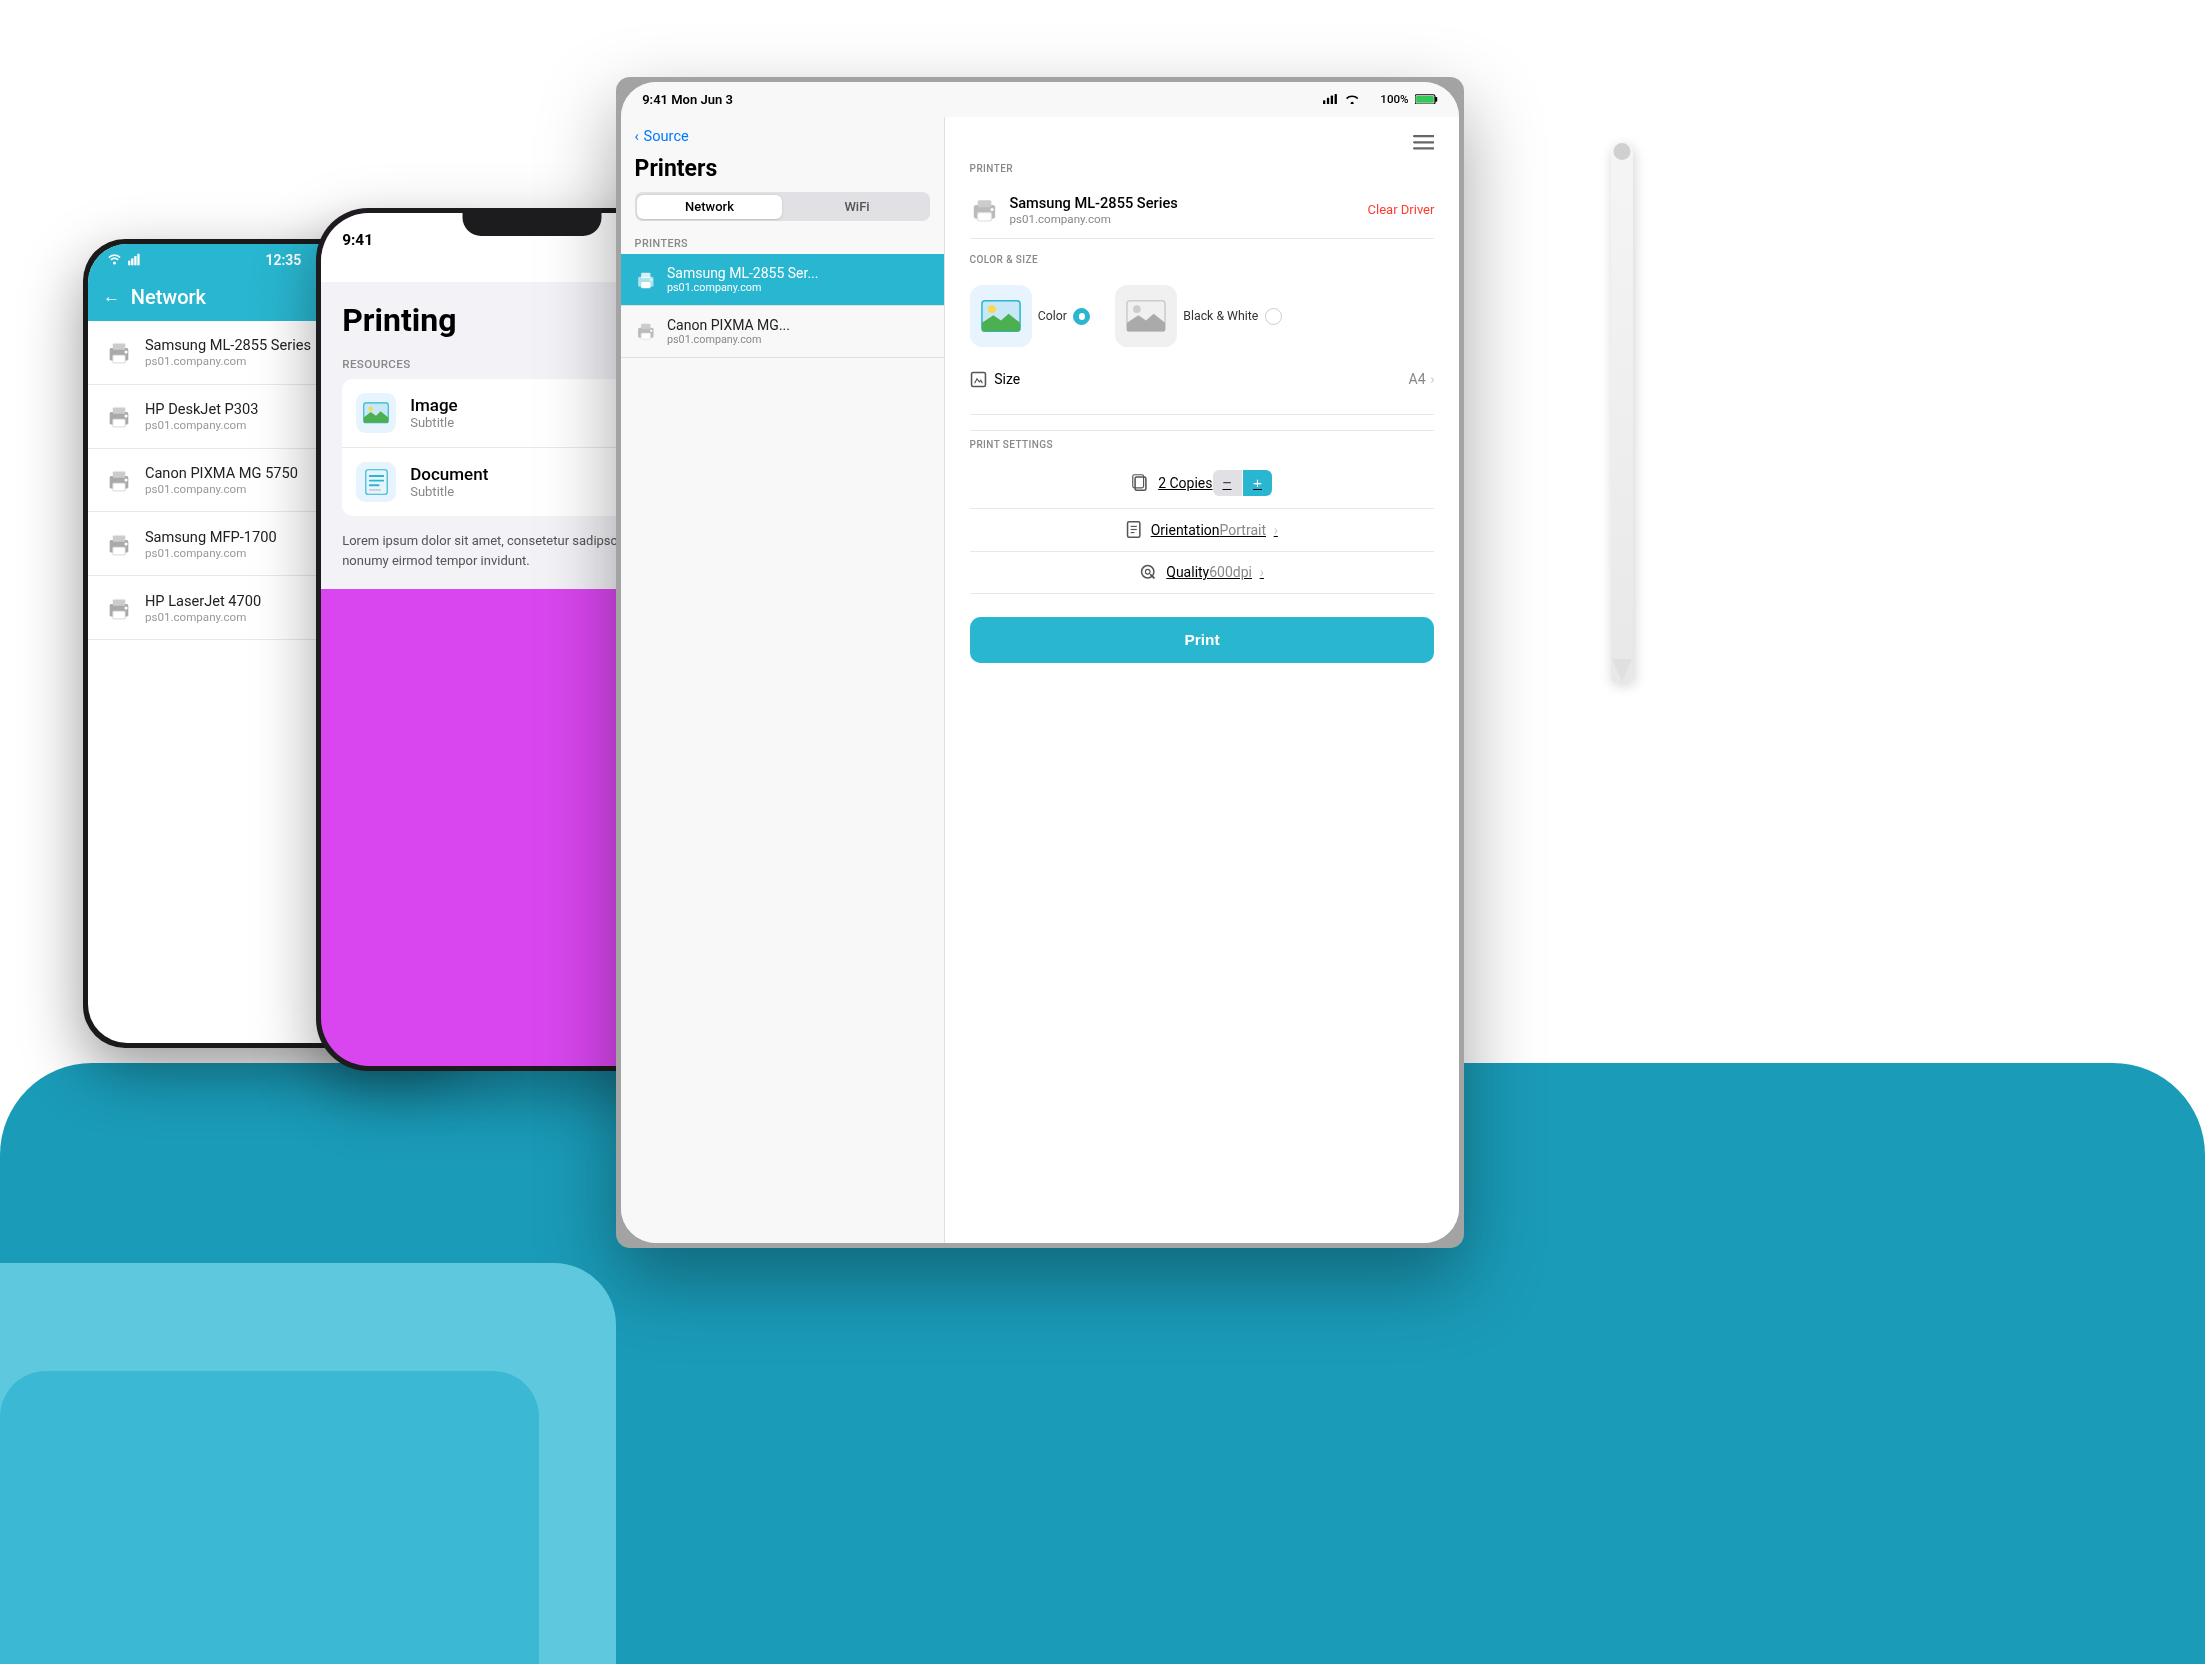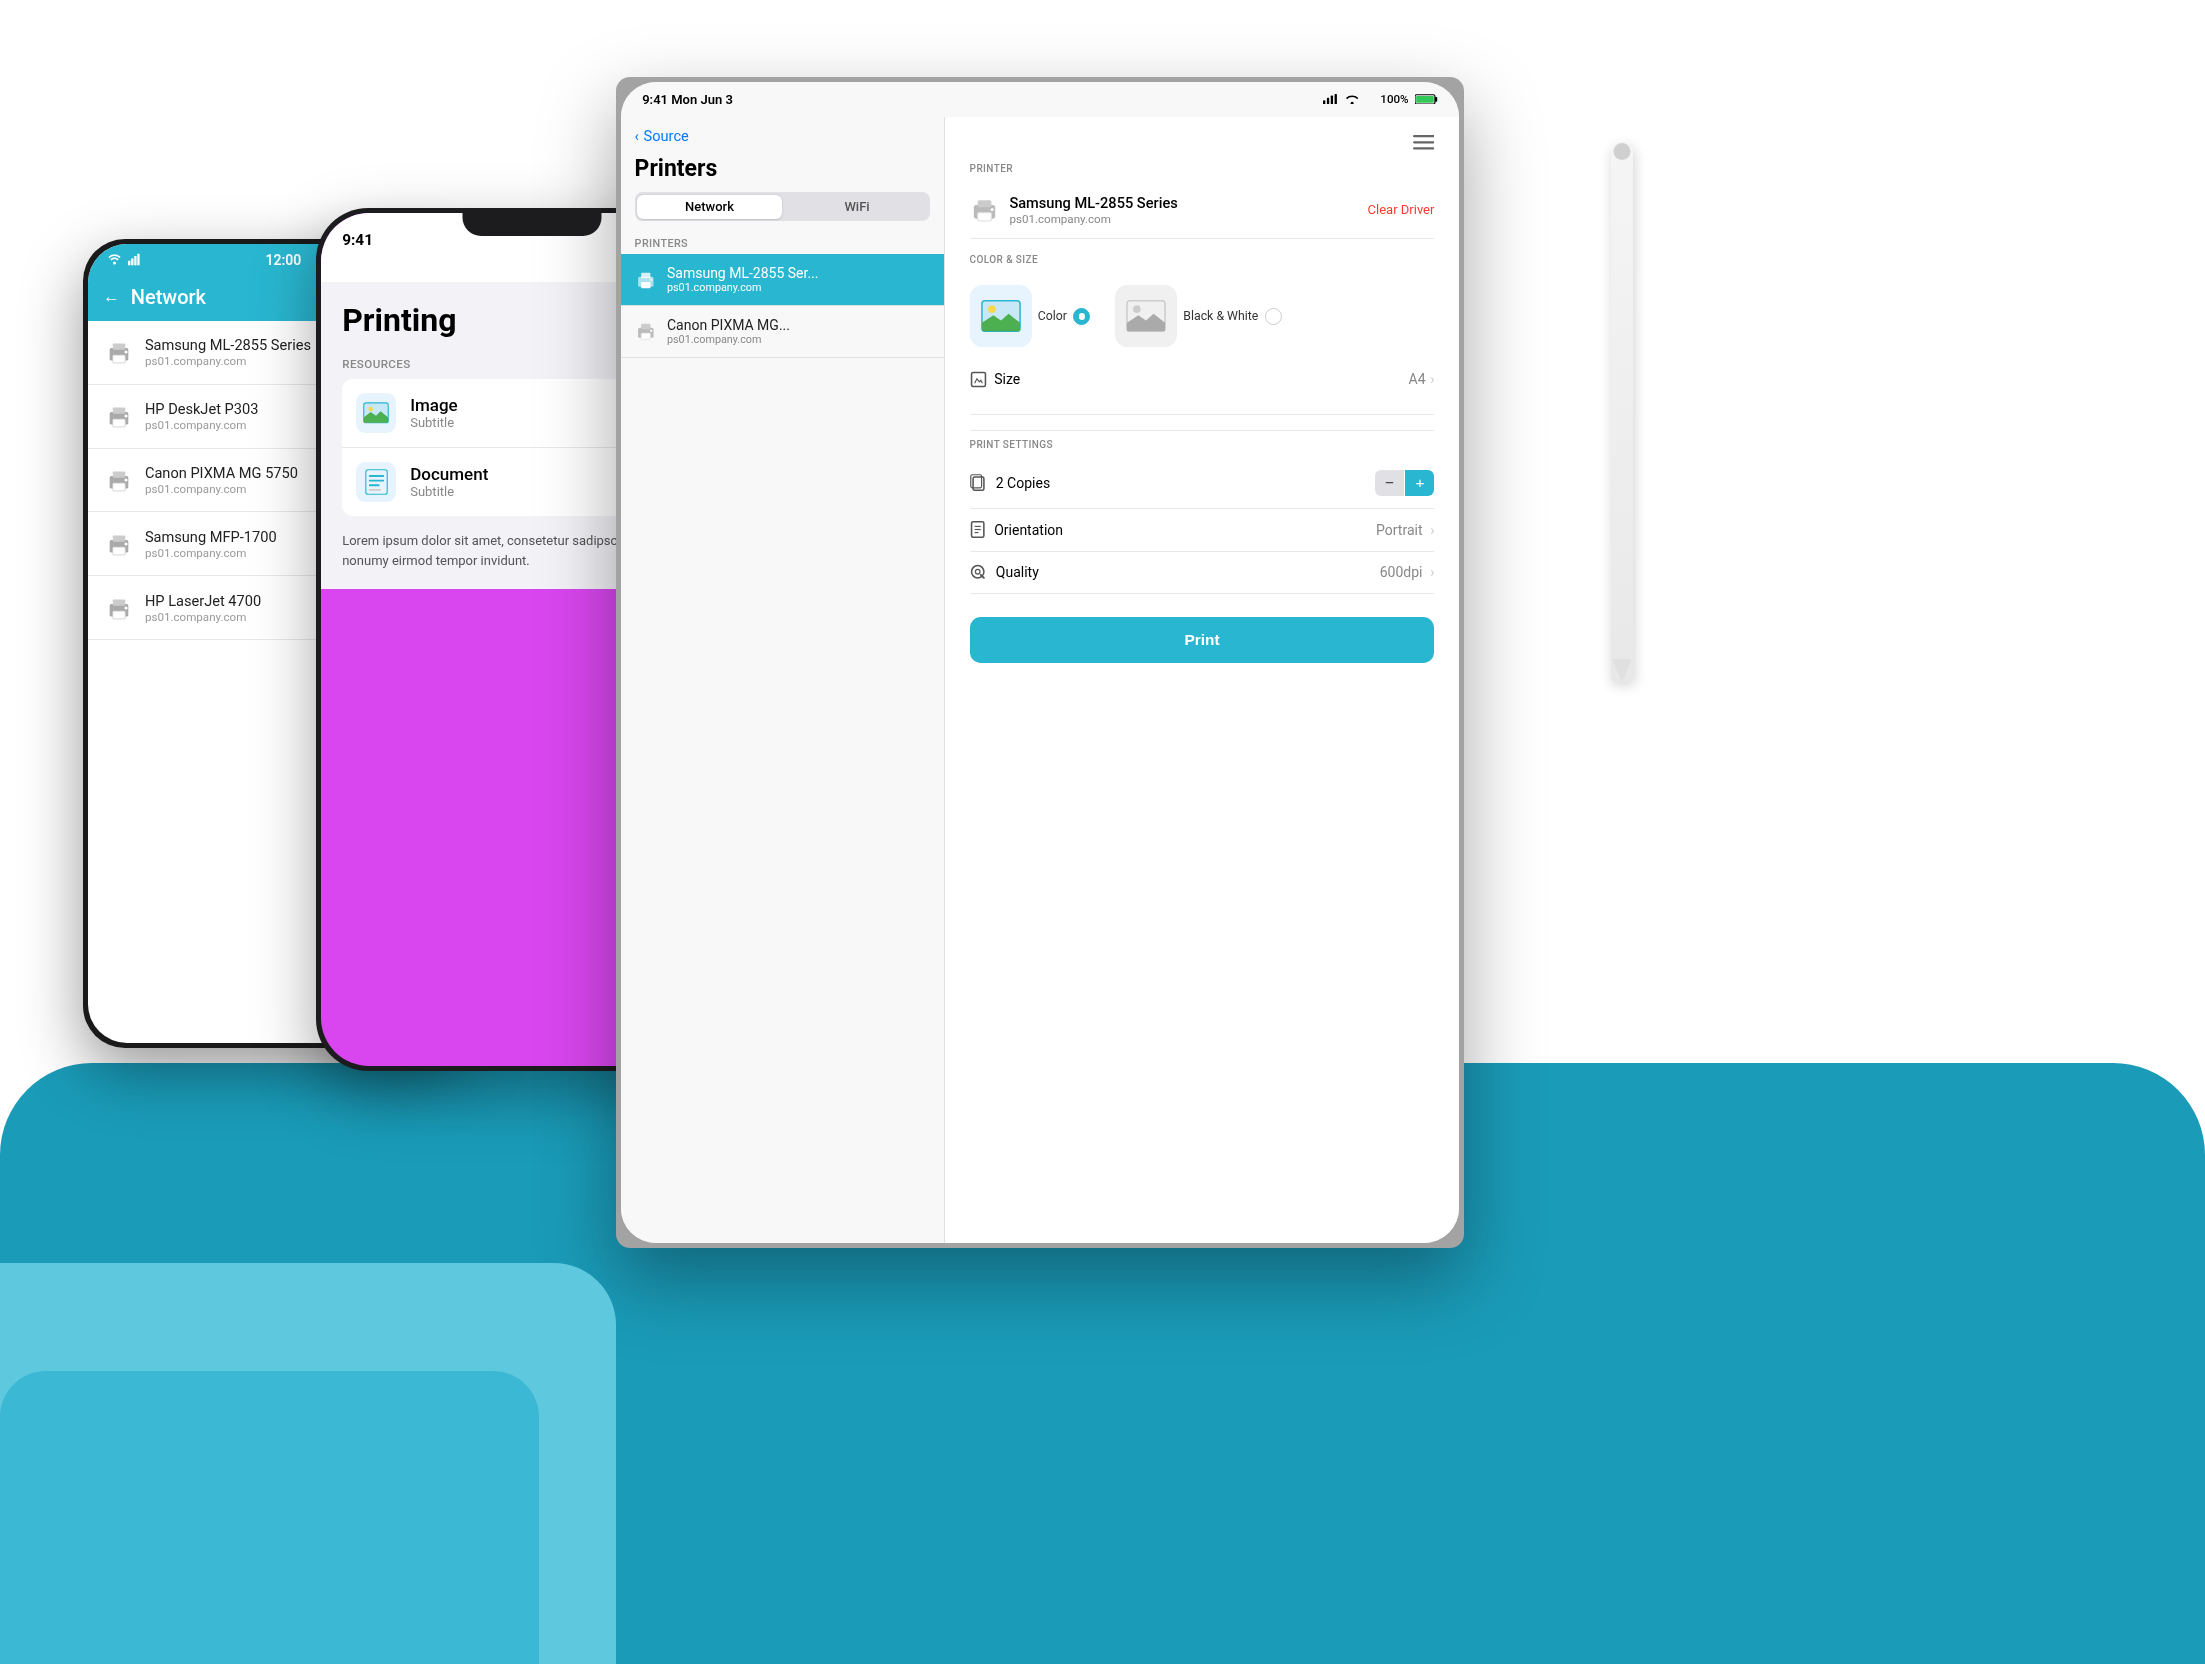--- a/index.html
+++ b/index.html
@@ -457,23 +457,24 @@
     .ipad-size-value { font-size: 14px; color: #888; display: flex; align-items: center; gap: 4.6px; }
 
     .ipad-print-settings {
       margin-top: 15.4px;
       border-top: 0.8px solid #e8e8e8;
       padding-top: 7.7px;
     }
     .ipad-setting-row {
       display: flex;
       align-items: center;
-      justify-content: space-between;
+      justify-content: center;
       padding: 12.3px 0;
       border-bottom: 0.8px solid #e8e8e8;
+      text-decoration: underline;
     }
     .ipad-setting-left { display: flex; align-items: center; gap: 9.2px; font-size: 14px; color: #000; }
     .ipad-setting-right { display: flex; align-items: center; gap: 7.7px; font-size: 14px; color: #888; }
     .ipad-stepper {
       display: flex;
       align-items: center;
       gap: 1.5px;
     }
     .ipad-stepper-btn {
       width: 29px;
@@ -557,21 +558,21 @@
           <path d="M11 8c-1.5 0-2.9.6-3.9 1.6L5.6 8.1C7 6.7 8.9 6 11 6s4 .7 5.4 2.1l-1.5 1.5C13.9 8.6 12.5 8 11 8z" fill="white"></path>
           <circle cx="11" cy="13" r="2" fill="white"></circle>
         </svg>
         <svg width="14" height="12.3" viewBox="0 0 18 16">
           <rect x="0" y="10" width="3" height="6" fill="white"></rect>
           <rect x="4" y="7" width="3" height="9" fill="white"></rect>
           <rect x="8" y="4" width="3" height="12" fill="white"></rect>
           <rect x="12" y="1" width="3" height="15" fill="white"></rect>
         </svg>
       </div>
-      <div class="android-time">12:00</div>
+      <div class="android-time">12:35</div>
       <div class="android-status-icons">
         <svg width="20" height="10.8" viewBox="0 0 26 14">
           <rect x="0" y="1" width="22" height="12" rx="2" fill="none" stroke="white" stroke-width="1.5"></rect>
           <rect x="22" y="4" width="3" height="6" rx="1" fill="white"></rect>
           <rect x="1.5" y="2.5" width="14" height="9" rx="1" fill="white"></rect>
         </svg>
       </div>
     </div>
 
     <div class="android-header">

